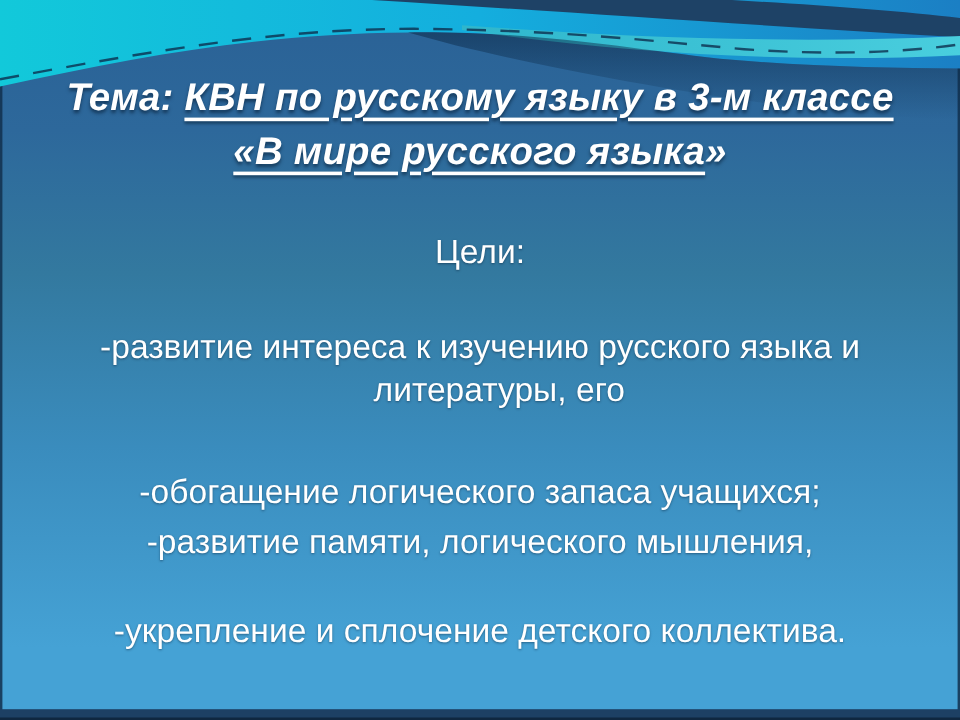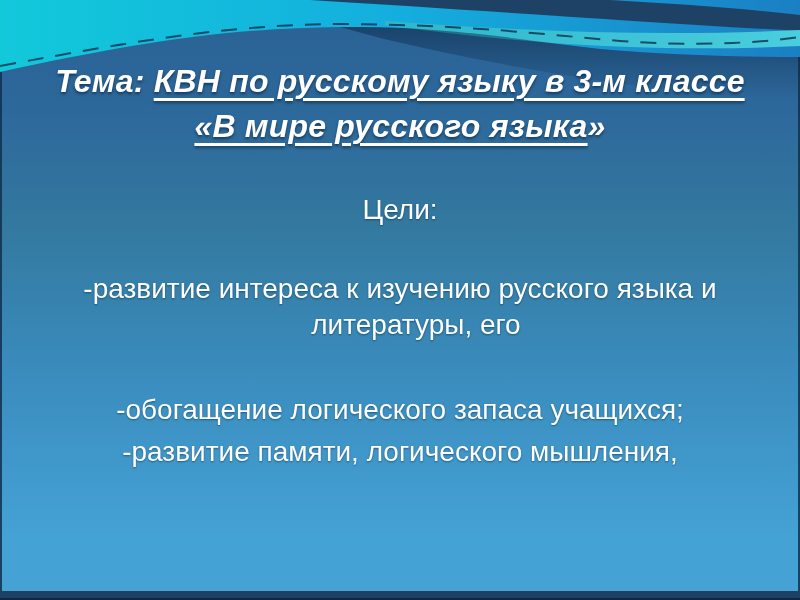--- a/index.html
+++ b/index.html
@@ -114,15 +114,16 @@
   <div class="txt title-line title-2">
     <span class="u">«В мире русского языка</span><span>»</span>
   </div>
 
   <div class="txt body-line goals-heading">Цели:</div>
 
   <div class="txt body-line gl-0">-развитие интереса к изучению русского языка и</div>
   <div class="txt body-line gl-1">литературы, его</div>
   <div class="txt body-line gl-3">-обогащение логического запаса учащихся;</div>
   <div class="txt body-line gl-4">-развитие памяти, логического мышления,</div>
+  <div class="txt body-line gl-6">-укрепление и сплочение детского коллектива.</div>
 
   <div class="bottom-bar"></div>
 </div>
 
 </body></html>

